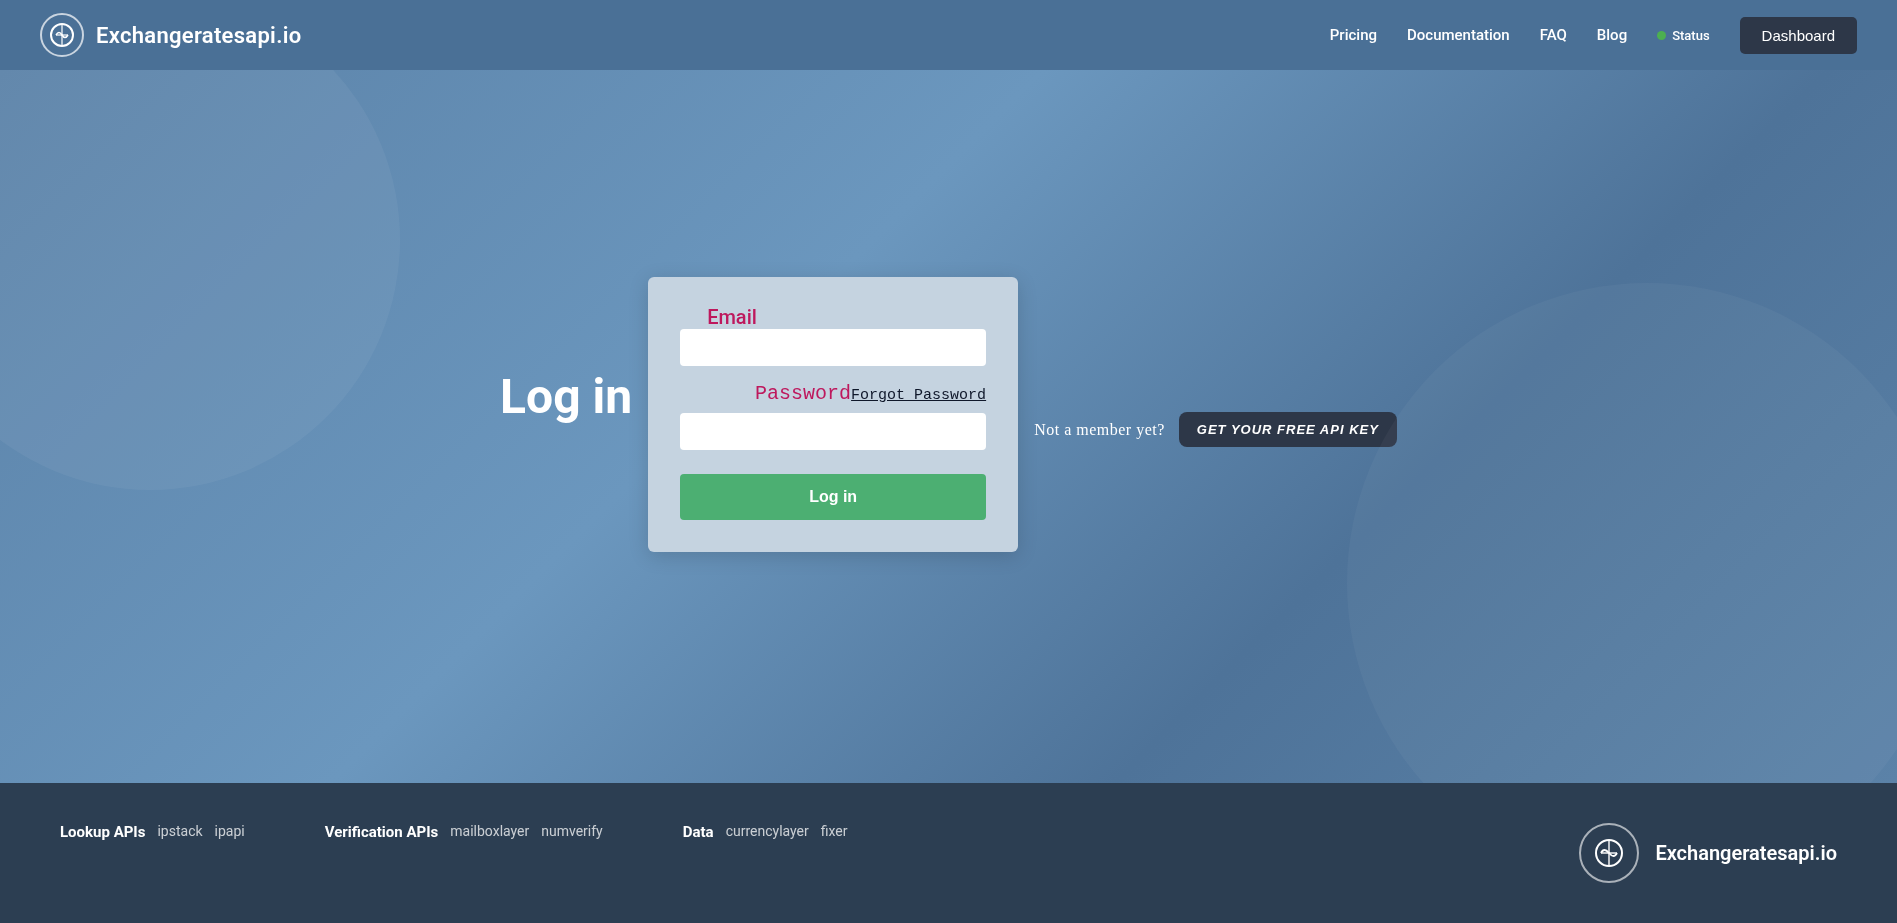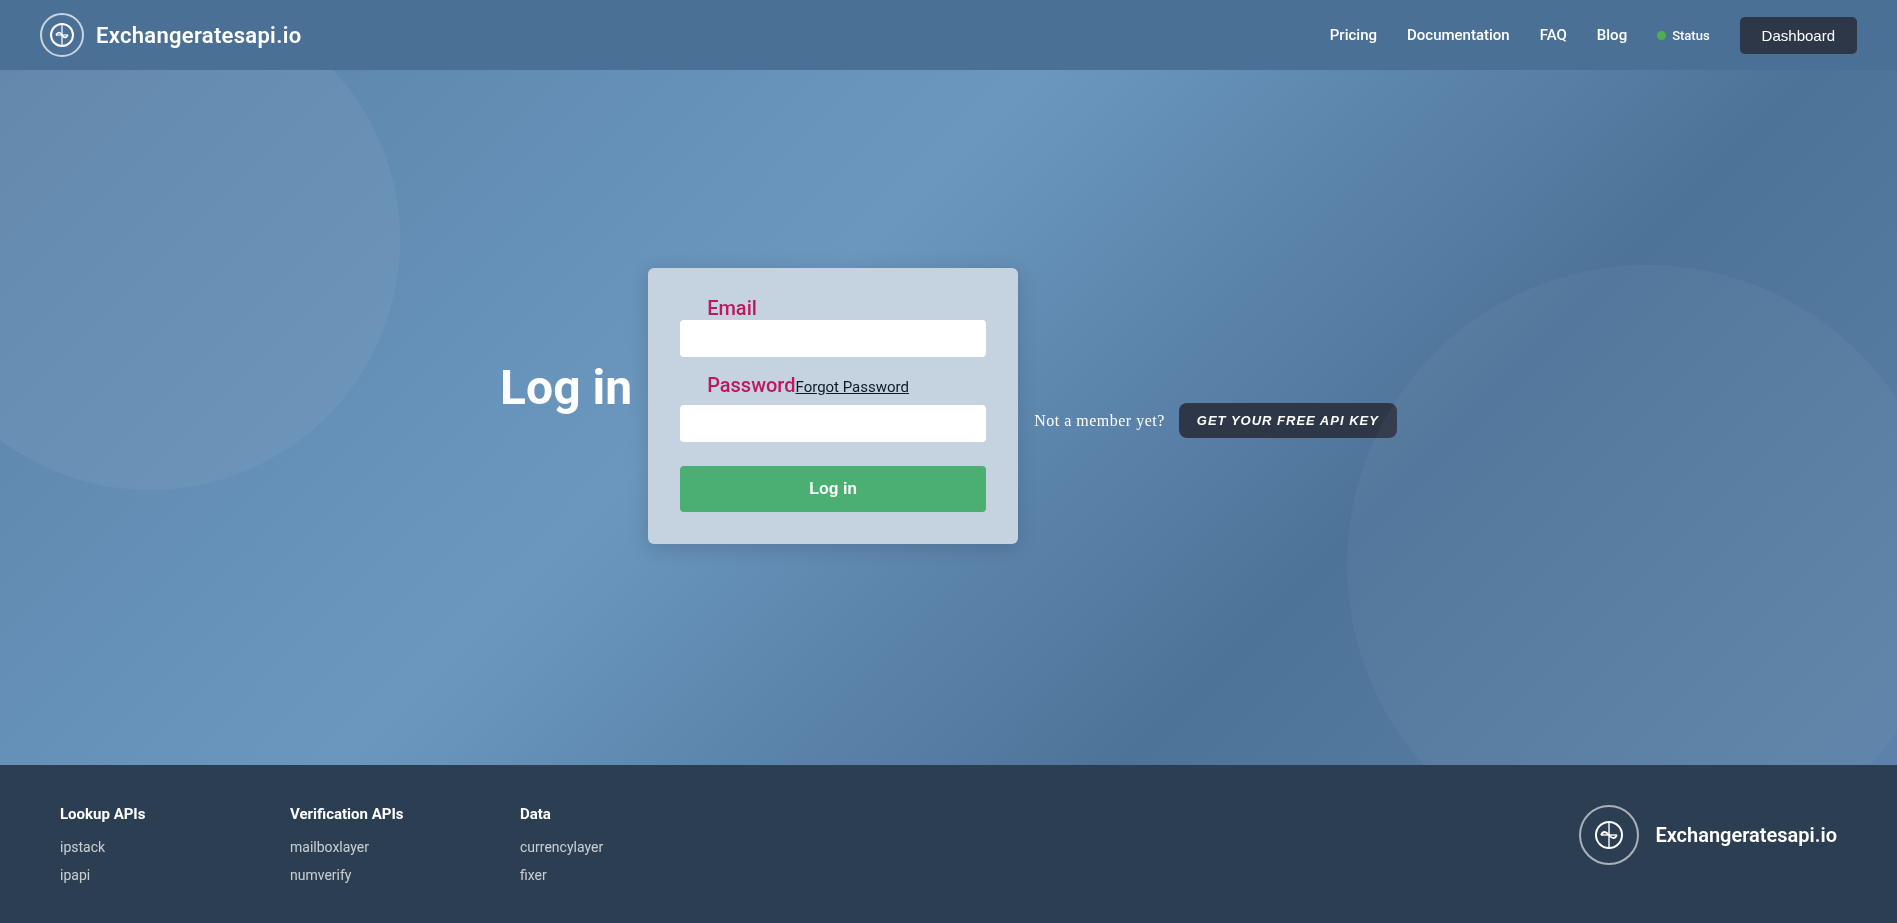--- a/index.html
+++ b/index.html
@@ -132,23 +132,24 @@
       border-radius: 6px;
       padding: 28px 32px 32px;
       width: 370px;
       box-shadow: 0 4px 20px rgba(0,0,0,0.15);
     }
     .form-group {
       margin-bottom: 16px;
     }
     .form-row {
       display: flex;
-      justify-content: flex-start;
+      justify-content: flex-end;
       align-items: baseline;
       margin-bottom: 8px;
+      font-family: Liberation Mono, monospace;
     }
     .form-label {
       color: #be185d;
       font-size: 20px;
       font-weight: 500;
       margin-left: 27px;
     }
     .forgot-link {
       color: #0f172a;
       font-size: 15px;
@@ -211,21 +212,21 @@
       padding: 40px 60px 40px;
       color: white;
     }
     .footer-content {
       display: flex;
       gap: 80px;
       align-items: flex-start;
     }
     .footer-col {
       display: flex;
-      flex-direction: column;
+      flex-direction: row;
       gap: 12px;
       min-width: 150px;
     }
     .footer-col-title {
       font-size: 15px;
       font-weight: 700;
       color: white;
       margin-bottom: 4px;
     }
     .footer-link {

